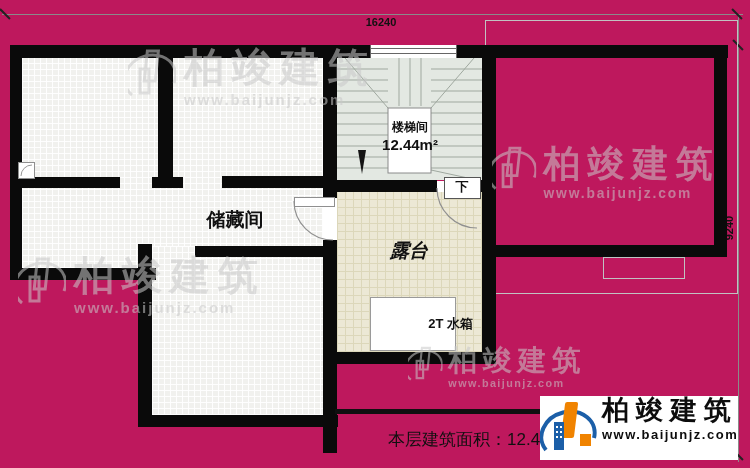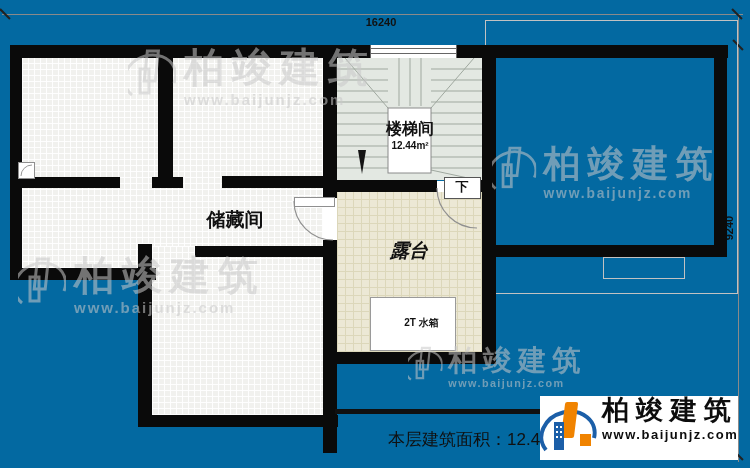--- a/index.html
+++ b/index.html
@@ -1,16 +1,16 @@
 <!DOCTYPE html>
 <html><head>
 <meta charset="utf-8">
 <style>
   html,body{margin:0;padding:0;background:#fff;}
-  #canvas{position:relative;width:750px;height:468px;background:#0369a1;overflow:hidden;
+  #canvas{position:relative;width:750px;height:468px;background:#be185d;overflow:hidden;
           font-family:"Liberation Sans",sans-serif;}
   .abs{position:absolute;}
   .wall{position:absolute;background:#0a0a0a;}
   .floor-tile{position:absolute;background-color:#f1f1ee;
     background-image:repeating-linear-gradient(0deg,rgba(255,255,255,.95) 0 1px,transparent 1px 6px),
                      repeating-linear-gradient(90deg,rgba(255,255,255,.95) 0 1px,transparent 1px 6px);}
   .floor-terrace{position:absolute;background-color:#ece8d5;
     background-image:repeating-linear-gradient(0deg,#dcd7ba 0 1px,transparent 1px 8px),
                      repeating-linear-gradient(90deg,#dcd7ba 0 1px,transparent 1px 8px);}
   .dimline{position:absolute;background:#8a8a8a;}
@@ -123,27 +123,27 @@
   </svg>
 
   <div class="whitebox" style="left:18px;top:162px;width:15px;height:15px;">
     <svg width="15" height="15" viewBox="0 0 15 15">
       <path d="M2 13 A 11 11 0 0 1 13 2" fill="none" stroke="#999" stroke-width="1"></path>
     </svg>
   </div>
 
   <div class="rlabel" style="left:195px;top:209px;width:80px;">储藏间</div>
   <div class="abs" style="left:380px;top:119px;width:60px;text-align:center;color:#111;">
-    <div style="font-size:16px;font-weight:bold;">楼梯间</div>
-    <div style="font-size:10px;font-weight:bold;">12.44m²</div>
+    <div style="font-size:12px;font-weight:bold;">楼梯间</div>
+    <div style="font-size:15px;font-weight:bold;">12.44m²</div>
   </div>
   <div class="rlabel" style="left:379px;top:240px;width:60px;font-style:italic;">露台</div>
 
   <div class="whitebox" style="left:370px;top:297px;width:84px;height:52px;border-color:#9a9a9a;"></div>
-  <div class="rlabel" style="left:370px;top:317px;width:103px;font-size:10px;">2T 水箱</div>
+  <div class="rlabel" style="left:370px;top:317px;width:103px;font-size:13px;text-align:right;">2T 水箱</div>
 
   <div class="whitebox" style="left:444px;top:177px;width:35px;height:20px;border-color:#555;"></div>
   <div class="rlabel" style="left:444px;top:180px;width:36px;font-size:13px;">下</div>
 
   <div class="wm" style="left:128px;top:40px;">
     <svg width="48" height="58" viewBox="0 0 48 58">
       <g fill="none" stroke="#c9c9c9" stroke-width="3">
         <path d="M4 50 A 26 22 -20 1 1 46 38"></path>
         <rect x="20" y="6" width="11" height="30" transform="skewX(-6)"></rect>
         <rect x="12" y="24" width="9" height="24"></rect>

